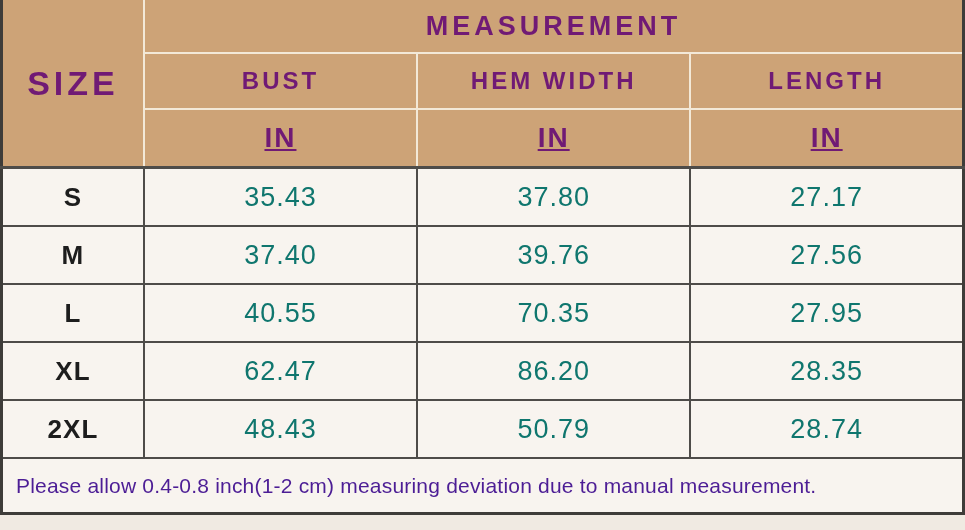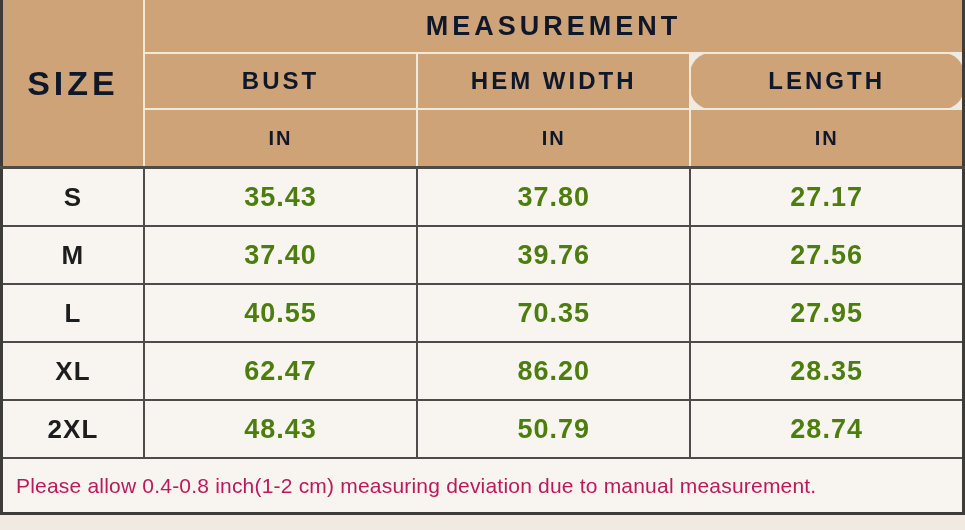--- a/index.html
+++ b/index.html
@@ -18,21 +18,21 @@
     table-layout: fixed;
     width: 965px;
     border-left: 3px solid #3e3c39;
     border-right: 3px solid #3e3c39;
     border-bottom: 3px solid #3e3c39;
     border-top: none;
   }
   
   th.hd {
     background: #cda377;
-    color: #0f172a;
+    color: #701a75;
     font-weight: 700;
     text-align: center;
     vertical-align: middle;
     padding: 0;
   }
   th.cell-size {
     font-size: 34px;
     letter-spacing: 4px;
     border-right: 2px solid #f3e9d8;
     border-bottom: 3px solid #4e4c49;
@@ -43,60 +43,61 @@
     height: 52px;
     border-bottom: 2px solid #f3e9d8;
   }
   th.cell-label {
     font-size: 24px;
     letter-spacing: 3px;
     height: 54px;
     border-right: 2px solid #f3e9d8;
     border-bottom: 2px solid #f3e9d8;
   }
-  th.cell-label.last { border-right: none; border-radius: 21px; }
+  th.cell-label.last { border-right: none; }
   th.cell-unit {
-    font-size: 20px;
+    font-size: 28px;
     letter-spacing: 2px;
     height: 56px;
     border-right: 2px solid #f3e9d8;
     border-bottom: 3px solid #4e4c49;
+    text-decoration: underline;
   }
   th.cell-unit.last { border-right: none; }
   
   td.size-cell, td.val {
     background: #f8f4ef;
     border: 2px solid #4e4c49;
     text-align: center;
     vertical-align: middle;
     height: 56px;
     padding: 0;
   }
   td.size-cell {
     font-size: 26px;
     font-weight: 700;
     letter-spacing: 1px;
     color: #1d1d1d;
   }
   td.val {
     font-size: 27px;
-    font-weight: 700;
+    font-weight: 400;
     letter-spacing: 1px;
-    color: #4d7c0f;
+    color: #0f766e;
   }
   
   td.footnote {
     background: #f8f4ef;
     border-top: 2px solid #4e4c49;
     height: 53px;
     vertical-align: middle;
     text-align: left;
     padding: 0 0 0 13px;
     font-size: 21px;
-    color: #be185d;
+    color: #4c1d95;
     letter-spacing: 0.2px;
   }
 </style>
 </head>
 <body>
 
 <table class="size-chart">
   <colgroup>
     <col style="width:14.8%">
     <col style="width:28.4%">

